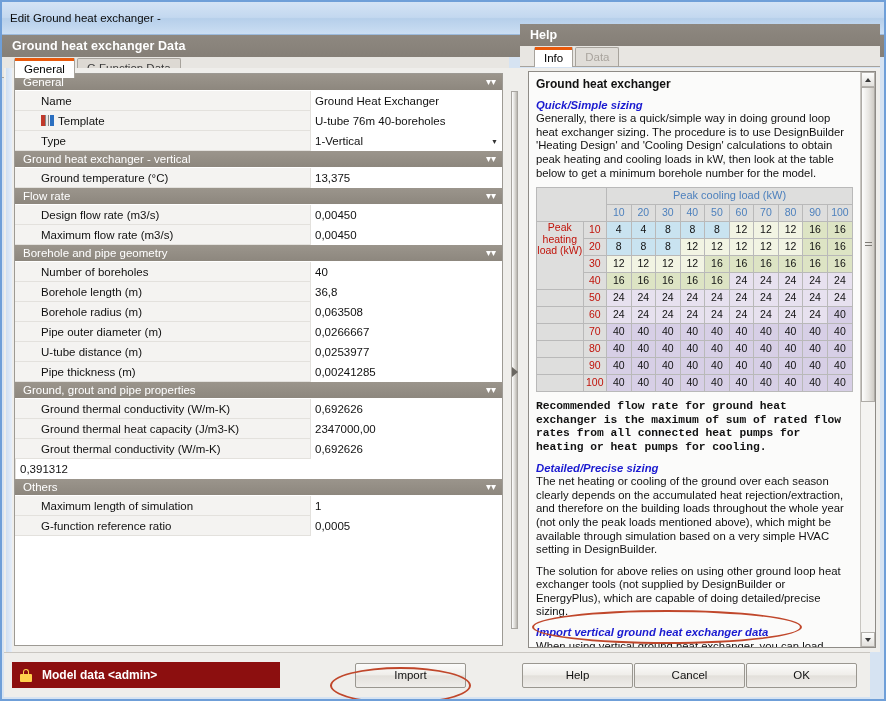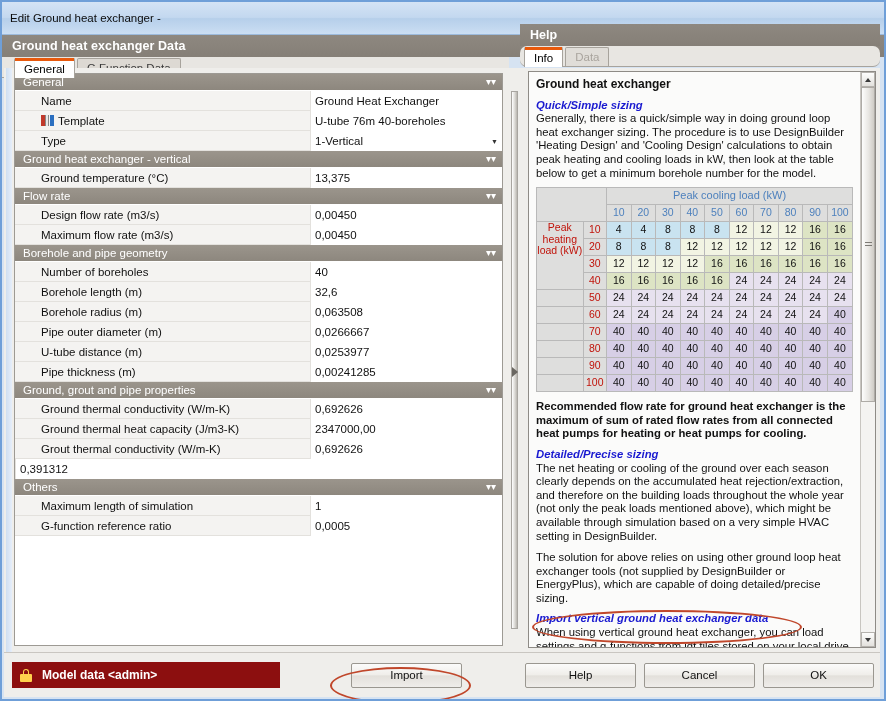--- a/index.html
+++ b/index.html
@@ -206,21 +206,21 @@
     padding: 5px 7px 5px 7px;
     font-size: 11.3px;
     color: #111;
     line-height: 13.6px;
     overflow: hidden;
   }
   .help-h1 { font-weight: bold; font-size: 12px; margin: 1px 0 6px 0; }
   .help-sub { font-weight: bold; font-style: italic; color: #1a1ad0; margin-top: 7px; }
   .help-p { margin: 0 0 0 0; }
   .help-p.sp { margin-top: 8px; }
-  .help-bold { font-weight: bold; margin-top: 8px; }
+  .help-bold { font-weight: bold; margin-top: 8px; font-family: Liberation Mono, monospace; }
 
   
   table.loadtbl {
     border-collapse: collapse;
     margin: 7px 0 0 0;
     font-size: 10.5px;
     table-layout: fixed;
     border: 1px solid #555;
   }
   table.loadtbl td, table.loadtbl th {
@@ -271,39 +271,39 @@
     position:absolute; left:0; right:0; top:0; height:315px;
     background: linear-gradient(to right,#fdfdfc,#e8e6e2 55%,#cfccc6);
     border: 1px solid #aeaba6;
     display:flex; align-items:center; justify-content:center;
   }
   .vscroll .thumb .grip { width:7px; height:6px;
     background: repeating-linear-gradient(to bottom,#7d7a75 0 1px,transparent 1px 3px); }
 
   
   .bottombar {
-    position: absolute; left: 2px; right: 4px; bottom: 2px;
+    position: absolute; left: 2px; right: 14px; bottom: 2px;
     height: 45px;
     background: #efeeeb;
     border-top: 1px solid #c9c6c1;
     display: flex; align-items: center;
   }
   .modeldata {
     width: 268px; height: 26px;
     margin-left: 8px;
     background: #8c0f0f;
     color: #ffffff;
     display: flex; align-items: center;
     font-size: 12px; font-weight: bold;
     padding-left: 8px; gap: 10px;
   }
   .lock { width: 12px; height: 13px; position: relative; flex:none; }
   .lock .shack { position:absolute; left:3px; top:0; width:6px; height:6px; border:1.6px solid #ffd24d; border-bottom:none; border-radius:3px 3px 0 0;}
   .lock .bdy { position:absolute; left:0; top:5px; width:12px; height:8px; background:#ffd24d; border-radius:1px;}
-  .btnrow { flex: 1; display: flex; align-items: center; justify-content: flex-end; gap: 8px; padding-right: 6px; position: relative; }
+  .btnrow { flex: 1; display: flex; align-items: center; justify-content: flex-end; gap: 1px; padding-right: 13px; position: relative; }
   .wbtn {
     width: 111px; height: 25px;
     background: linear-gradient(to bottom,#fbfbfa 0%,#f0eeea 46%,#e3e0db 52%,#efedea 100%);
     border: 1px solid #9a9790;
     border-radius: 2px;
     font-size: 11.5px; color: #111;
     display: flex; align-items: center; justify-content: center;
   }
   .wbtn.importbtn { margin-right: 55px; }
 </style>
@@ -384,21 +384,21 @@
         <div class="grp">
           <span>Borehole and pipe geometry</span>
           <span class="chev">▾▾</span>
         </div>
         <div class="row">
           <div class="lbl">Number of boreholes</div>
           <div class="val">40</div>
         </div>
         <div class="row">
           <div class="lbl">Borehole length (m)</div>
-          <div class="val">32,6</div>
+          <div class="val">36,8</div>
         </div>
         <div class="row">
           <div class="lbl">Borehole radius (m)</div>
           <div class="val">0,063508</div>
         </div>
         <div class="row">
           <div class="lbl">Pipe outer diameter (m)</div>
           <div class="val">0,0266667</div>
         </div>
         <div class="row">
@@ -448,21 +448,21 @@
 
     <div class="splitter">
       <div class="bar"></div>
       <div class="arr"></div>
     </div>
 
     <div class="right-pane">
       <div class="help-caption">
         <span>Help</span>
       </div>
-      <div class="tabstrip help-tabs" style="padding-left:4px;border-radius:7px;">
+      <div class="tabstrip help-tabs" style="padding-left:14px;">
         <div class="tab active">
           <span>Info</span>
         </div>
         <div class="tab disabled">
           <span>Data</span>
         </div>
       </div>
 
       <div class="help-body">
         <div class="help-scrollarea">

